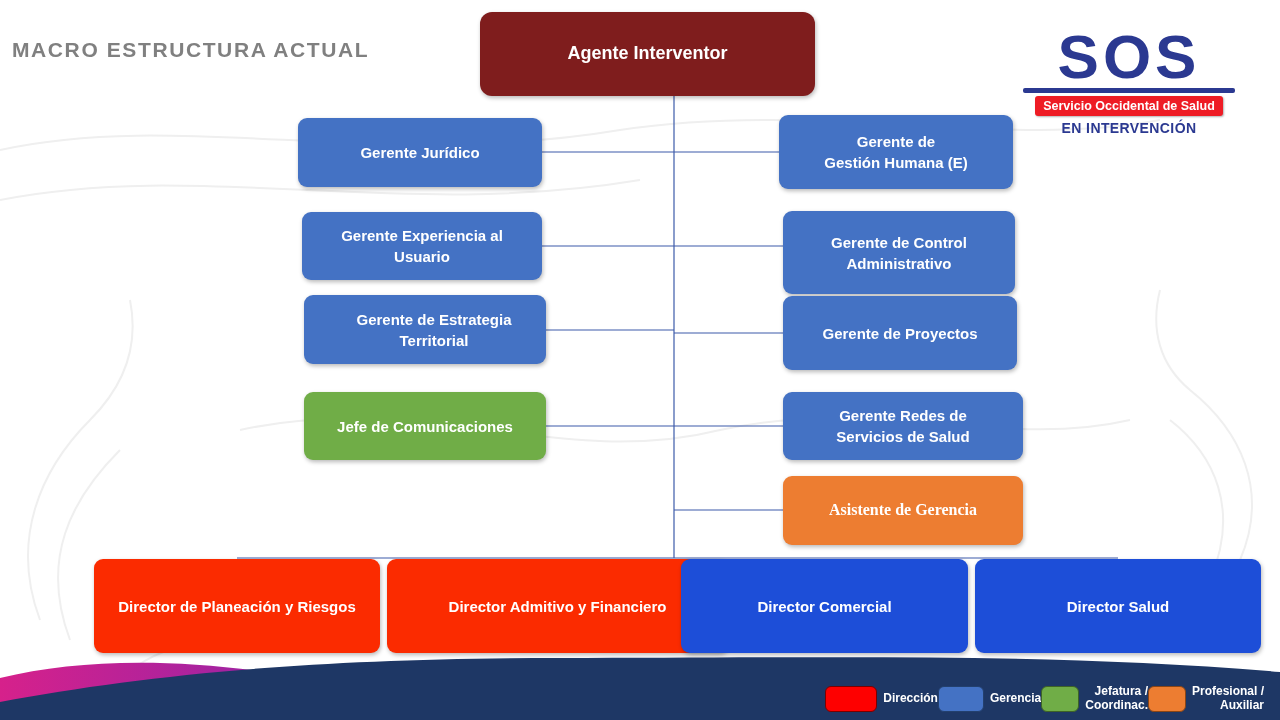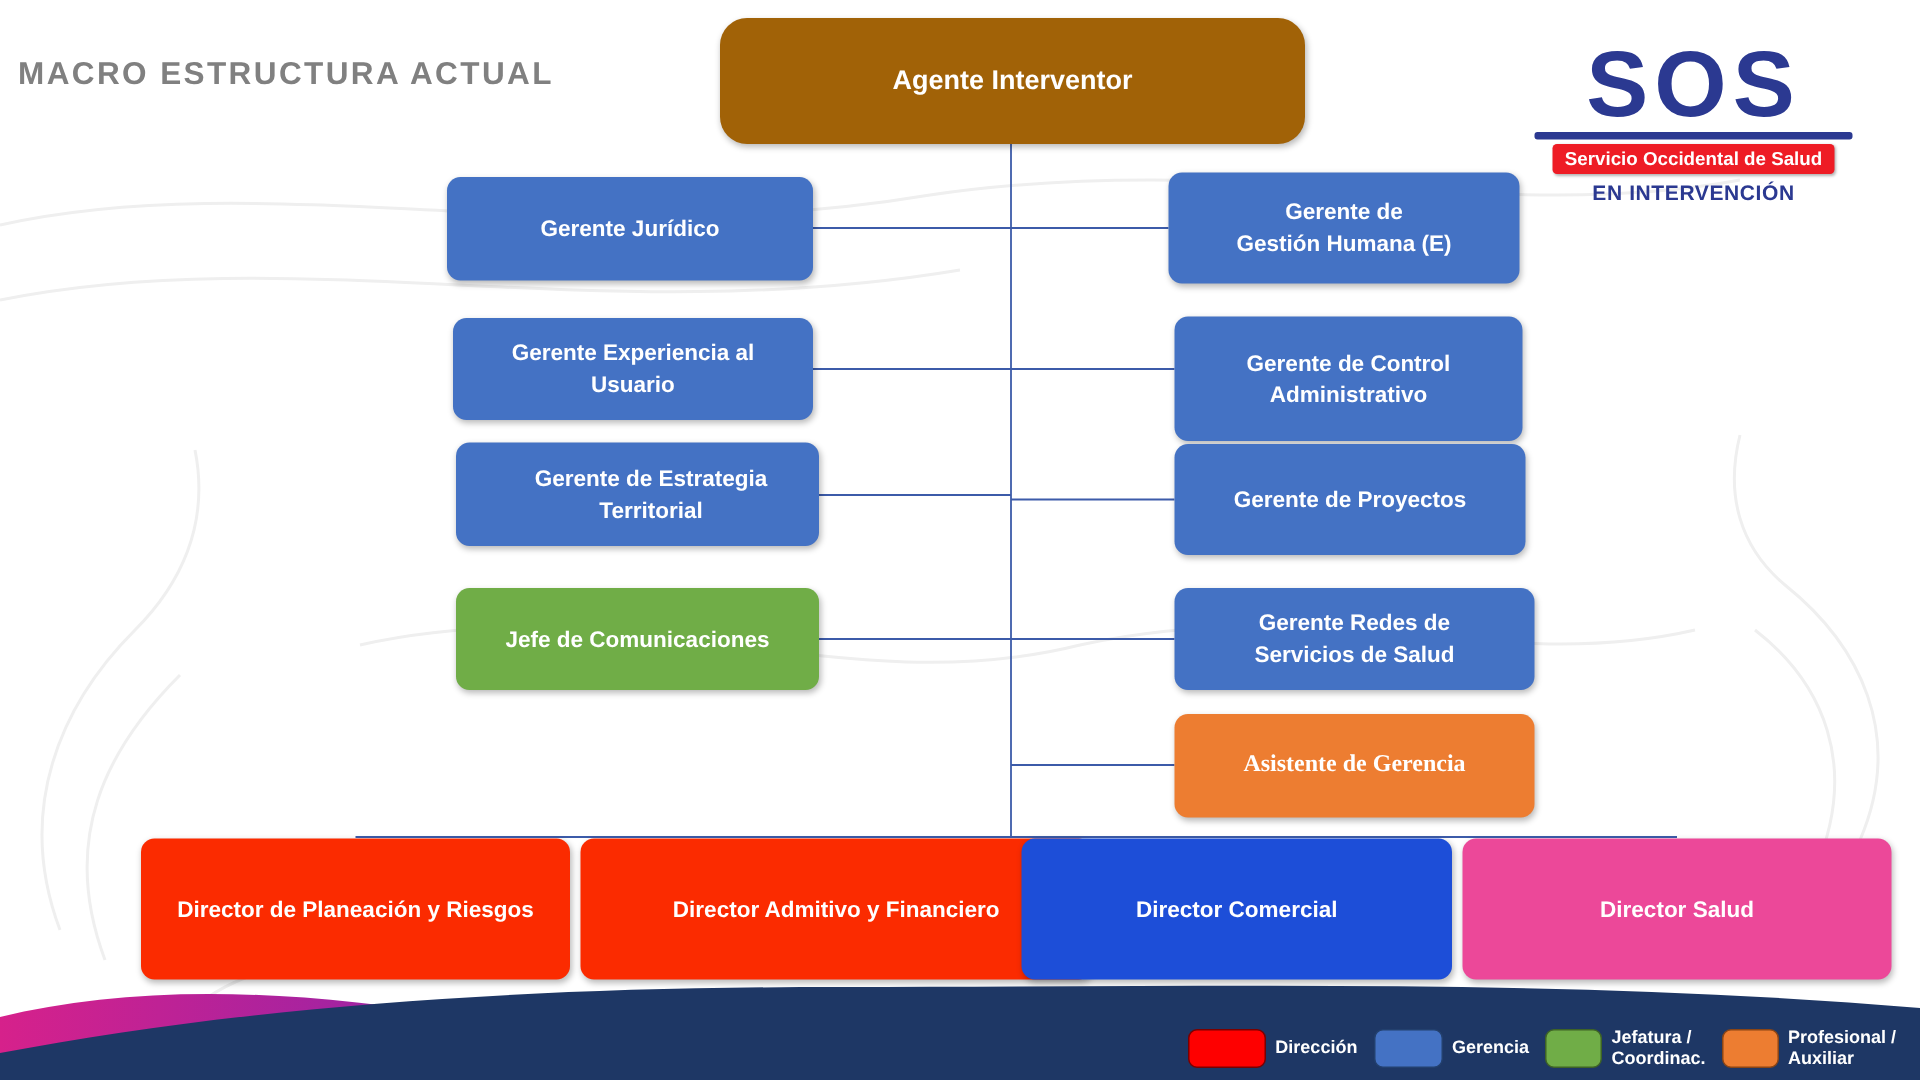--- a/index.html
+++ b/index.html
@@ -32,21 +32,21 @@
   .logo-banner{
     display:inline-block;background:#EE1C25;color:#ffffff;font-weight:bold;font-size:12.5px;
     padding:3px 8px;border-radius:3px;white-space:nowrap;box-shadow:1px 1px 2px rgba(0,0,0,0.3);
   }
   .logo-status{color:#2B3991;font-weight:800;font-size:14px;margin-top:4px;letter-spacing:0.4px;}
   
   .footer-wave{position:absolute;left:0;bottom:0;width:1280px;height:68px;z-index:3;}
   
   .legend{
     position:absolute;right:16px;bottom:7px;z-index:4;
-    display:flex;align-items:center;gap:11px;
+    display:flex;align-items:center;text-align:right;
   }
   .legend-item{display:flex;align-items:center;gap:6px;}
   .legend-swatch{
     width:46px;height:26px;border-radius:6px;border:1.5px solid rgba(0,0,0,0.35);
     box-sizing:border-box;flex:0 0 auto;
   }
   .legend-label{
     color:#ffffff;font-weight:bold;font-size:12px;line-height:1.15;white-space:pre-line;
   }
 </style>
@@ -86,42 +86,42 @@
 
   <div class="slide-title">MACRO ESTRUCTURA ACTUAL</div>
 
   <div class="logo">
     <div class="logo-sos">SOS</div>
     <div class="logo-underline"></div>
     <div class="logo-banner">Servicio Occidental de Salud</div>
     <div class="logo-status">EN INTERVENCIÓN</div>
   </div>
 
-  <div class="org-box org-root" style="left: 480px; top: 12px; width: 390px; height: 84px; background: #a16207; border-radius: 18px;">Agente Interventor</div>
+  <div class="org-box org-root" style="left: 480px; top: 12px; width: 335px; height: 84px; background: #7f1d1d;">Agente Interventor</div>
 
   <div class="org-box" style="left: 298px; top: 118px; width: 244px; height: 69px; background: rgb(68, 114, 196);">Gerente Jurídico</div>
   <div class="org-box" style="left: 302px; top: 212px; width: 240px; height: 68px; background: rgb(68, 114, 196);">Gerente Experiencia al
 Usuario</div>
   <div class="org-box" style="left: 304px; top: 295px; width: 242px; height: 69px; background: rgb(68, 114, 196); padding-left: 28px;">Gerente de Estrategia
 Territorial</div>
   <div class="org-box" style="left: 304px; top: 392px; width: 242px; height: 68px; background: rgb(112, 173, 71);">Jefe de Comunicaciones</div>
 
   <div class="org-box" style="left: 779px; top: 115px; width: 234px; height: 74px; background: rgb(68, 114, 196); text-align: center;">Gerente de
 Gestión Humana (E)</div>
   <div class="org-box" style="left: 783px; top: 211px; width: 232px; height: 83px; background: rgb(68, 114, 196);">Gerente de Control
 Administrativo</div>
   <div class="org-box" style="left: 783px; top: 296px; width: 234px; height: 74px; background: rgb(68, 114, 196);">Gerente  de Proyectos</div>
   <div class="org-box" style="left: 783px; top: 392px; width: 240px; height: 68px; background: rgb(68, 114, 196);">Gerente Redes de
 Servicios de Salud</div>
   <div class="org-box" style="left: 783px; top: 476px; width: 240px; height: 69px; font-size: 16px; background: rgb(237, 125, 49); font-family: Liberation Serif, serif;">Asistente de Gerencia</div>
 
   <div class="org-box org-director" style="left: 94px; top: 559px; width: 286px; height: 94px; background: rgb(251, 43, 0);">Director de Planeación y Riesgos</div>
   <div class="org-box org-director" style="left: 387px; top: 559px; width: 341px; height: 94px; background: rgb(251, 43, 0);">Director Admitivo y Financiero</div>
   <div class="org-box org-director" style="left: 681px; top: 559px; width: 287px; height: 94px; background: #1d4ed8;">Director Comercial</div>
-  <div class="org-box org-director" style="left: 975px; top: 559px; width: 286px; height: 94px; background: #ec4899;">Director  Salud</div>
+  <div class="org-box org-director" style="left: 975px; top: 559px; width: 286px; height: 94px; background: #1d4ed8;">Director  Salud</div>
 
   <svg class="footer-wave" viewBox="0 0 1280 68" preserveAspectRatio="none">
     <defs>
       <linearGradient id="mg" x1="0" y1="0" x2="1" y2="0">
         <stop offset="0" stop-color="#D6218B"></stop>
         <stop offset="0.5" stop-color="#8E24AA"></stop>
         <stop offset="1" stop-color="#3F2B78"></stop>
       </linearGradient>
     </defs>
     <path d="M0,26 C90,4 200,6 330,30 C430,48 520,60 660,66 L660,68 L0,68 Z" fill="url(#mg)"></path>

